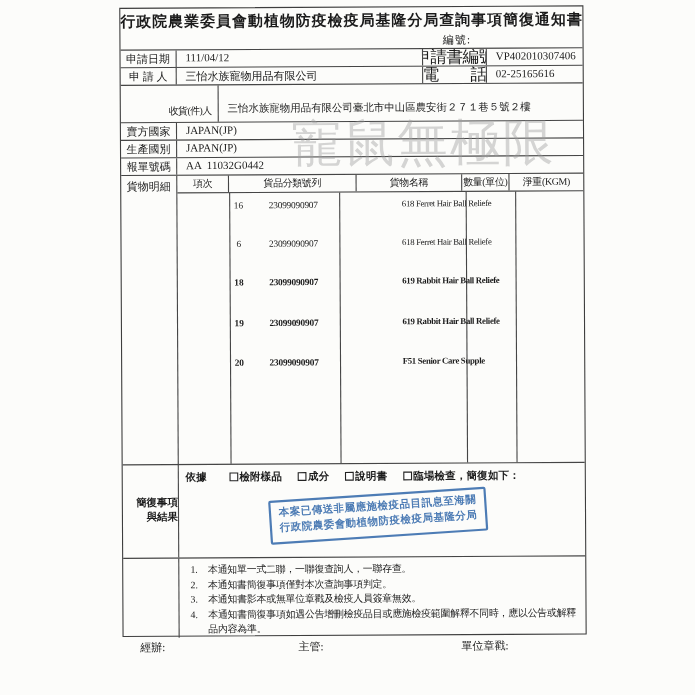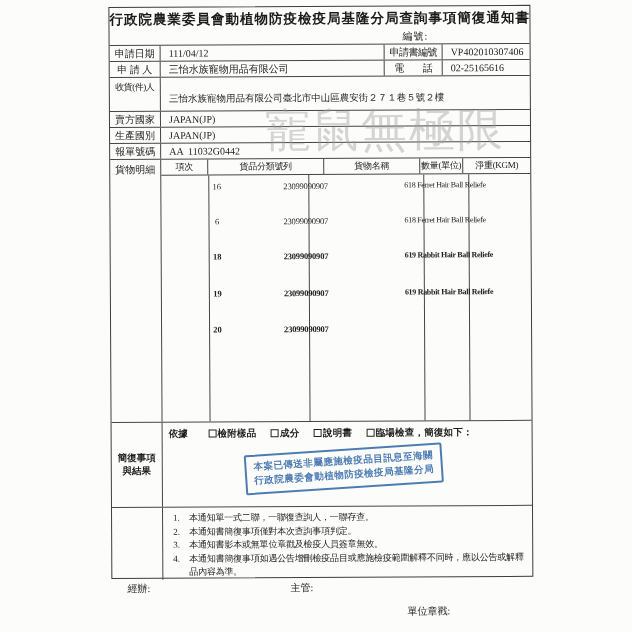--- a/index.html
+++ b/index.html
@@ -24,48 +24,48 @@
   }
   .row{display:flex;border-top:1px solid #454545;box-sizing:border-box;align-items:stretch;}
   .c{box-sizing:border-box;border-right:1px solid #454545;display:flex;align-items:center;overflow:hidden;}
   .c.last{border-right:none;}
   .lab{justify-content:center;font-size:10px;letter-spacing:0px;white-space:nowrap;}
   .val{font-size:10px;padding-left:8px;white-space:nowrap;}
   .h16{height:16px;}
   .w-lab{width:51px;flex:none;}
   
   .w-val1{width:224px;flex:none;}
-  .w-lab2{width:58px;flex:none;font-size:10px;letter-spacing:-0.5px;}
+  .w-lab2{width:58px;flex:none;font-size:15px;letter-spacing:-0.5px;}
   .w-val2{flex:1;}
   
   .goods{height:263px;display:flex;border-top:1px solid #454545;box-sizing:border-box;}
   .goods-label{width:51px;flex:none;border-right:1px solid #454545;box-sizing:border-box;
     font-size:10px;text-align:center;padding-top:3px;}
   .goods-right{flex:1;position:relative;}
   .ghead{display:flex;height:16px;border-bottom:1px solid #454545;box-sizing:border-box;}
   .ghead .gc{box-sizing:border-box;border-right:1px solid #454545;font-size:9px;
     display:flex;align-items:center;justify-content:center;white-space:nowrap;letter-spacing:-0.3px;}
   .ghead .gc.last{border-right:none;}
   .col-no{width:47px;flex:none;}
   .col-code{width:116px;flex:none;}
   .col-name{width:96px;flex:none;}
   .col-qty{width:43px;flex:none;}
   .col-wt{flex:1;}
   .gbody{position:absolute;left:0;right:0;top:16px;bottom:0;}
   .vline{position:absolute;top:0;bottom:0;width:0;border-left:1px solid #454545;}
   .gitem{position:absolute;left:0;right:0;height:14px;display:flex;font-size:8.5px;line-height:14px;}
   .gitem .no{width:47px;flex:none;text-align:center;margin-left:32px;}
-  .gitem .code{width:122px;flex:none;padding-left:4px;box-sizing:border-box;letter-spacing:-0.2px;margin-left:39px;}
+  .gitem .code{width:122px;flex:none;padding-left:4px;box-sizing:border-box;letter-spacing:-0.2px;}
   .gitem .name{width:115px;flex:none;padding-left:3px;box-sizing:border-box;
     white-space:nowrap;overflow:hidden;letter-spacing:-0.3px;font-size:8px;}
   
   .reply{height:85px;display:flex;border-top:1px solid #454545;box-sizing:border-box;}
   .reply-label{width:51px;flex:none;border-right:1px solid #454545;box-sizing:border-box;
     font-size:9.5px;font-weight:700;display:flex;flex-direction:column;
-    align-items:center;justify-content:center;line-height:1.35;}
+    align-items:flex-end;justify-content:center;line-height:1.35;}
   .reply-content{flex:1;position:relative;padding:5px 6px;box-sizing:border-box;}
   .basis{font-size:9.5px;font-weight:700;white-space:nowrap;letter-spacing:0.2px;}
   .basis .gap{display:inline-block;width:18px;}
   .basis .gap2{display:inline-block;width:12px;}
   .cb{display:inline-block;width:8px;height:8px;border:1.2px solid #222;
     vertical-align:-1px;margin-right:1px;box-sizing:border-box;background:#fff;}
   .stamp{
     position:absolute;left:82px;top:27px;transform:rotate(-3.5deg);
     border:2px solid #3b6fae;border-radius:2px;padding:3px 7px 4px 7px;
     color:#3b6fae;font-size:9.5px;line-height:1.5;text-align:center;
@@ -75,22 +75,22 @@
   .notes{height:73px;display:flex;border-top:1px solid #454545;box-sizing:border-box;}
   .notes-label{width:51px;flex:none;border-right:1px solid #454545;box-sizing:border-box;}
   .notes-content{flex:1;padding:4px 8px 0 10px;box-sizing:border-box;}
   .note{display:flex;font-size:9px;line-height:13.5px;}
   .note .n{width:16px;flex:none;}
   .note .t{flex:1;letter-spacing:-0.2px;}
   
   .footer{position:absolute;left:110px;top:581px;width:422px;height:20px;font-size:10px;}
   .footer span{position:absolute;white-space:nowrap;}
   .f-handler{left:16px;}
-  .f-super{left:179px;}
-  .f-seal{left:296px;margin-top:24px;}
+  .f-super{left:160px;}
+  .f-seal{left:308px;}
   
   .watermark{
     position:absolute;left:266px;top:100px;z-index:4;
     font-size:46px;color:#9e9e9e;opacity:0.42;letter-spacing:2px;
     white-space:nowrap;pointer-events:none;font-weight:400;
   }
 </style>
 </head>
 <body>
 
@@ -111,21 +111,21 @@
     </div>
 
     <div class="row h16">
       <div class="c lab w-lab">申 請 人</div>
       <div class="c val w-val1">三怡水族寵物用品有限公司</div>
       <div class="c lab w-lab2">電　　話</div>
       <div class="c val w-val2 last">02-25165616</div>
     </div>
 
     <div class="row" style="height:34px;">
-      <div class="c lab w-lab" style="align-items:flex-start;padding-top:3px;font-size:9px;letter-spacing:-0.5px;">收貨(件)人</div>
+      <div class="c lab w-lab" style="align-items:flex-start;padding-top:17px;font-size:9px;letter-spacing:-0.5px;margin-left:38px;">收貨(件)人</div>
       <div class="c val last" style="flex:1;padding-top:10px;font-size:9.5px;">三怡水族寵物用品有限公司臺北市中山區農安街２７１巷５號２樓</div>
     </div>
 
     <div class="row h16">
       <div class="c lab w-lab">賣方國家</div>
       <div class="c val last" style="flex:1;">JAPAN(JP)</div>
     </div>
 
     <div class="row h16">
       <div class="c lab w-lab">生產國別</div>
@@ -169,20 +169,21 @@
             <span class="name">619 Rabbit Hair Ball Reliefe</span>
           </div>
           <div class="gitem" style="top: 111px; font-weight: 700;">
             <span class="no">19</span>
             <span class="code">23099090907</span>
             <span class="name">619 Rabbit Hair Ball Reliefe</span>
           </div>
           <div class="gitem" style="top: 147px; font-weight: 700;">
             <span class="no">20</span>
             <span class="code">23099090907</span>
+            <span class="name">F51 Senior Care Supple</span>
           </div>
         </div>
       </div>
     </div>
 
     <div class="reply">
       <div class="reply-label">
         <span>簡復事項</span>
         <span>與結果</span>
       </div>

